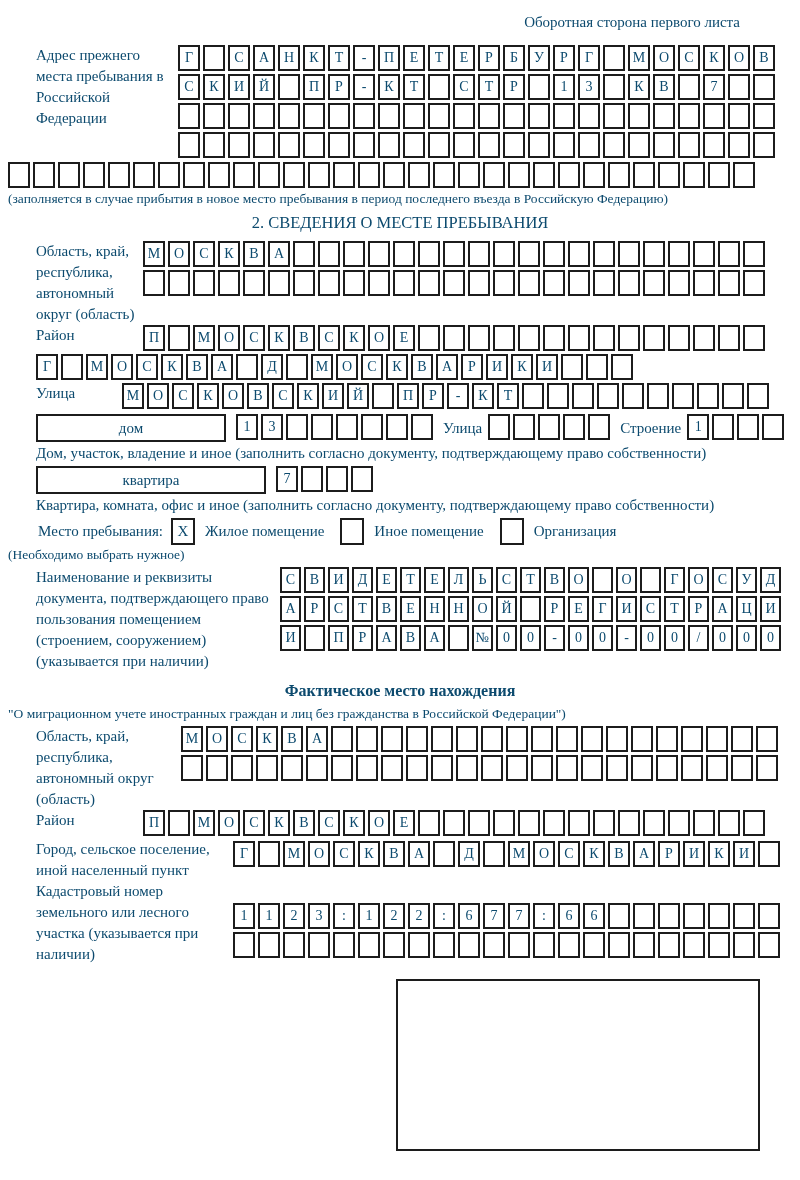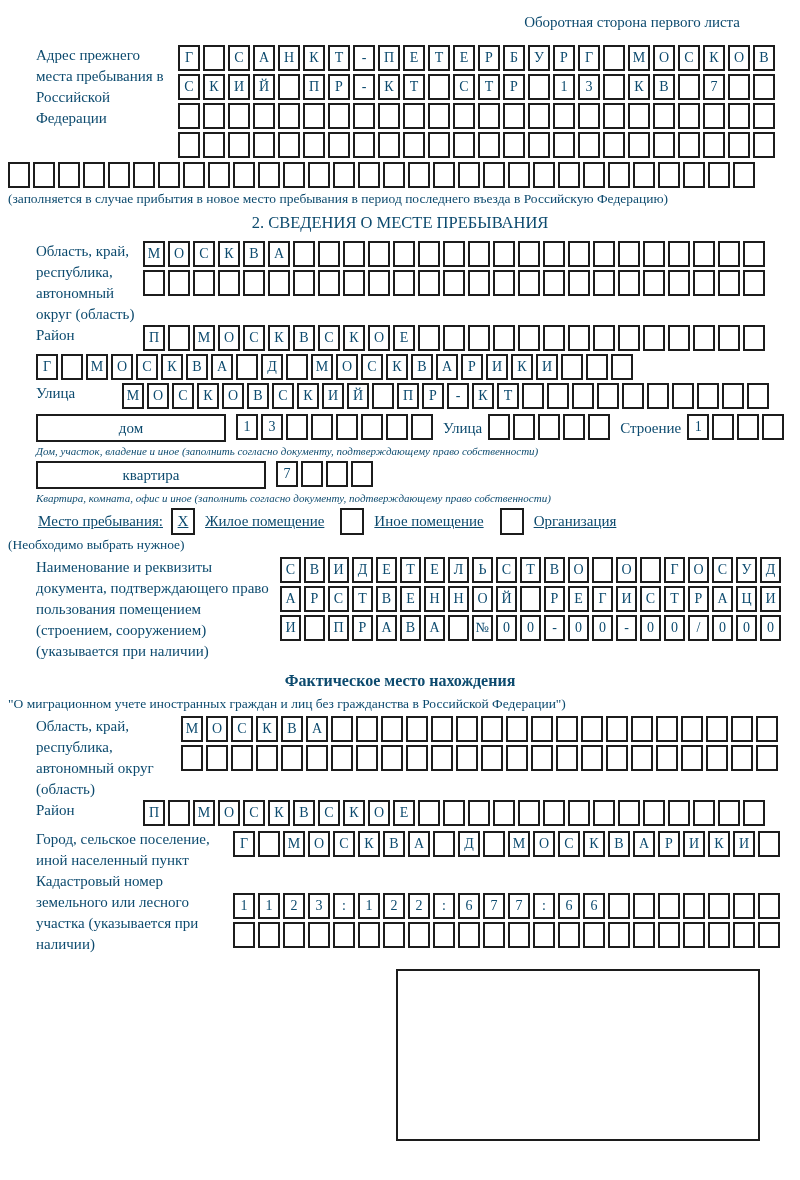--- a/index.html
+++ b/index.html
@@ -30,22 +30,22 @@
   .fullrow{ padding-left:0; margin-top:1px;}
   .center-note{ font-size:13.5px; margin:2px 0 4px 0;}
   .sec-title{ text-align:center; font-weight:normal; font-size:16.5px; margin:6px 0 8px 0;}
   .widebox{
     box-sizing:border-box; border:2px solid #1c1c1c; height:28px;
     display:inline-flex; align-items:center; justify-content:center;
     font-size:15px; background:#fff;
   }
   .domrow,.kvrow{ display:flex; align-items:flex-start; padding-left:28px; margin:2px 0 2px 0;}
   .inline-lab{ font-size:15px; line-height:28px; margin:0 6px 0 10px;}
-  .small-note{ font-size:11px; padding-left:28px; margin:2px 0 4px 0;font-style:italic;}
-  .stayrow{ display:flex; align-items:center; padding-left:30px; margin-top:4px; font-size:15px;text-decoration:underline;}
+  .small-note{ font-size:15px; padding-left:28px; margin:2px 0 4px 0;}
+  .stayrow{ display:flex; align-items:center; padding-left:30px; margin-top:4px; font-size:15px;}
   .chk{ width:24px; height:27px; line-height:22px; font-size:15px; margin:0 10px 0 8px;}
   .stay-opt{ margin-right:8px;}
   .fact-title{ text-align:center; font-weight:bold; font-size:16px; margin:10px 0 6px 0;}
   .stamp-box{
     box-sizing:border-box;
     margin:14px 0 0 388px;
     width:364px; height:172px;
     border:2px solid #1c1c1c;
   } .mt4{margin-top:4px;}
 </style>

